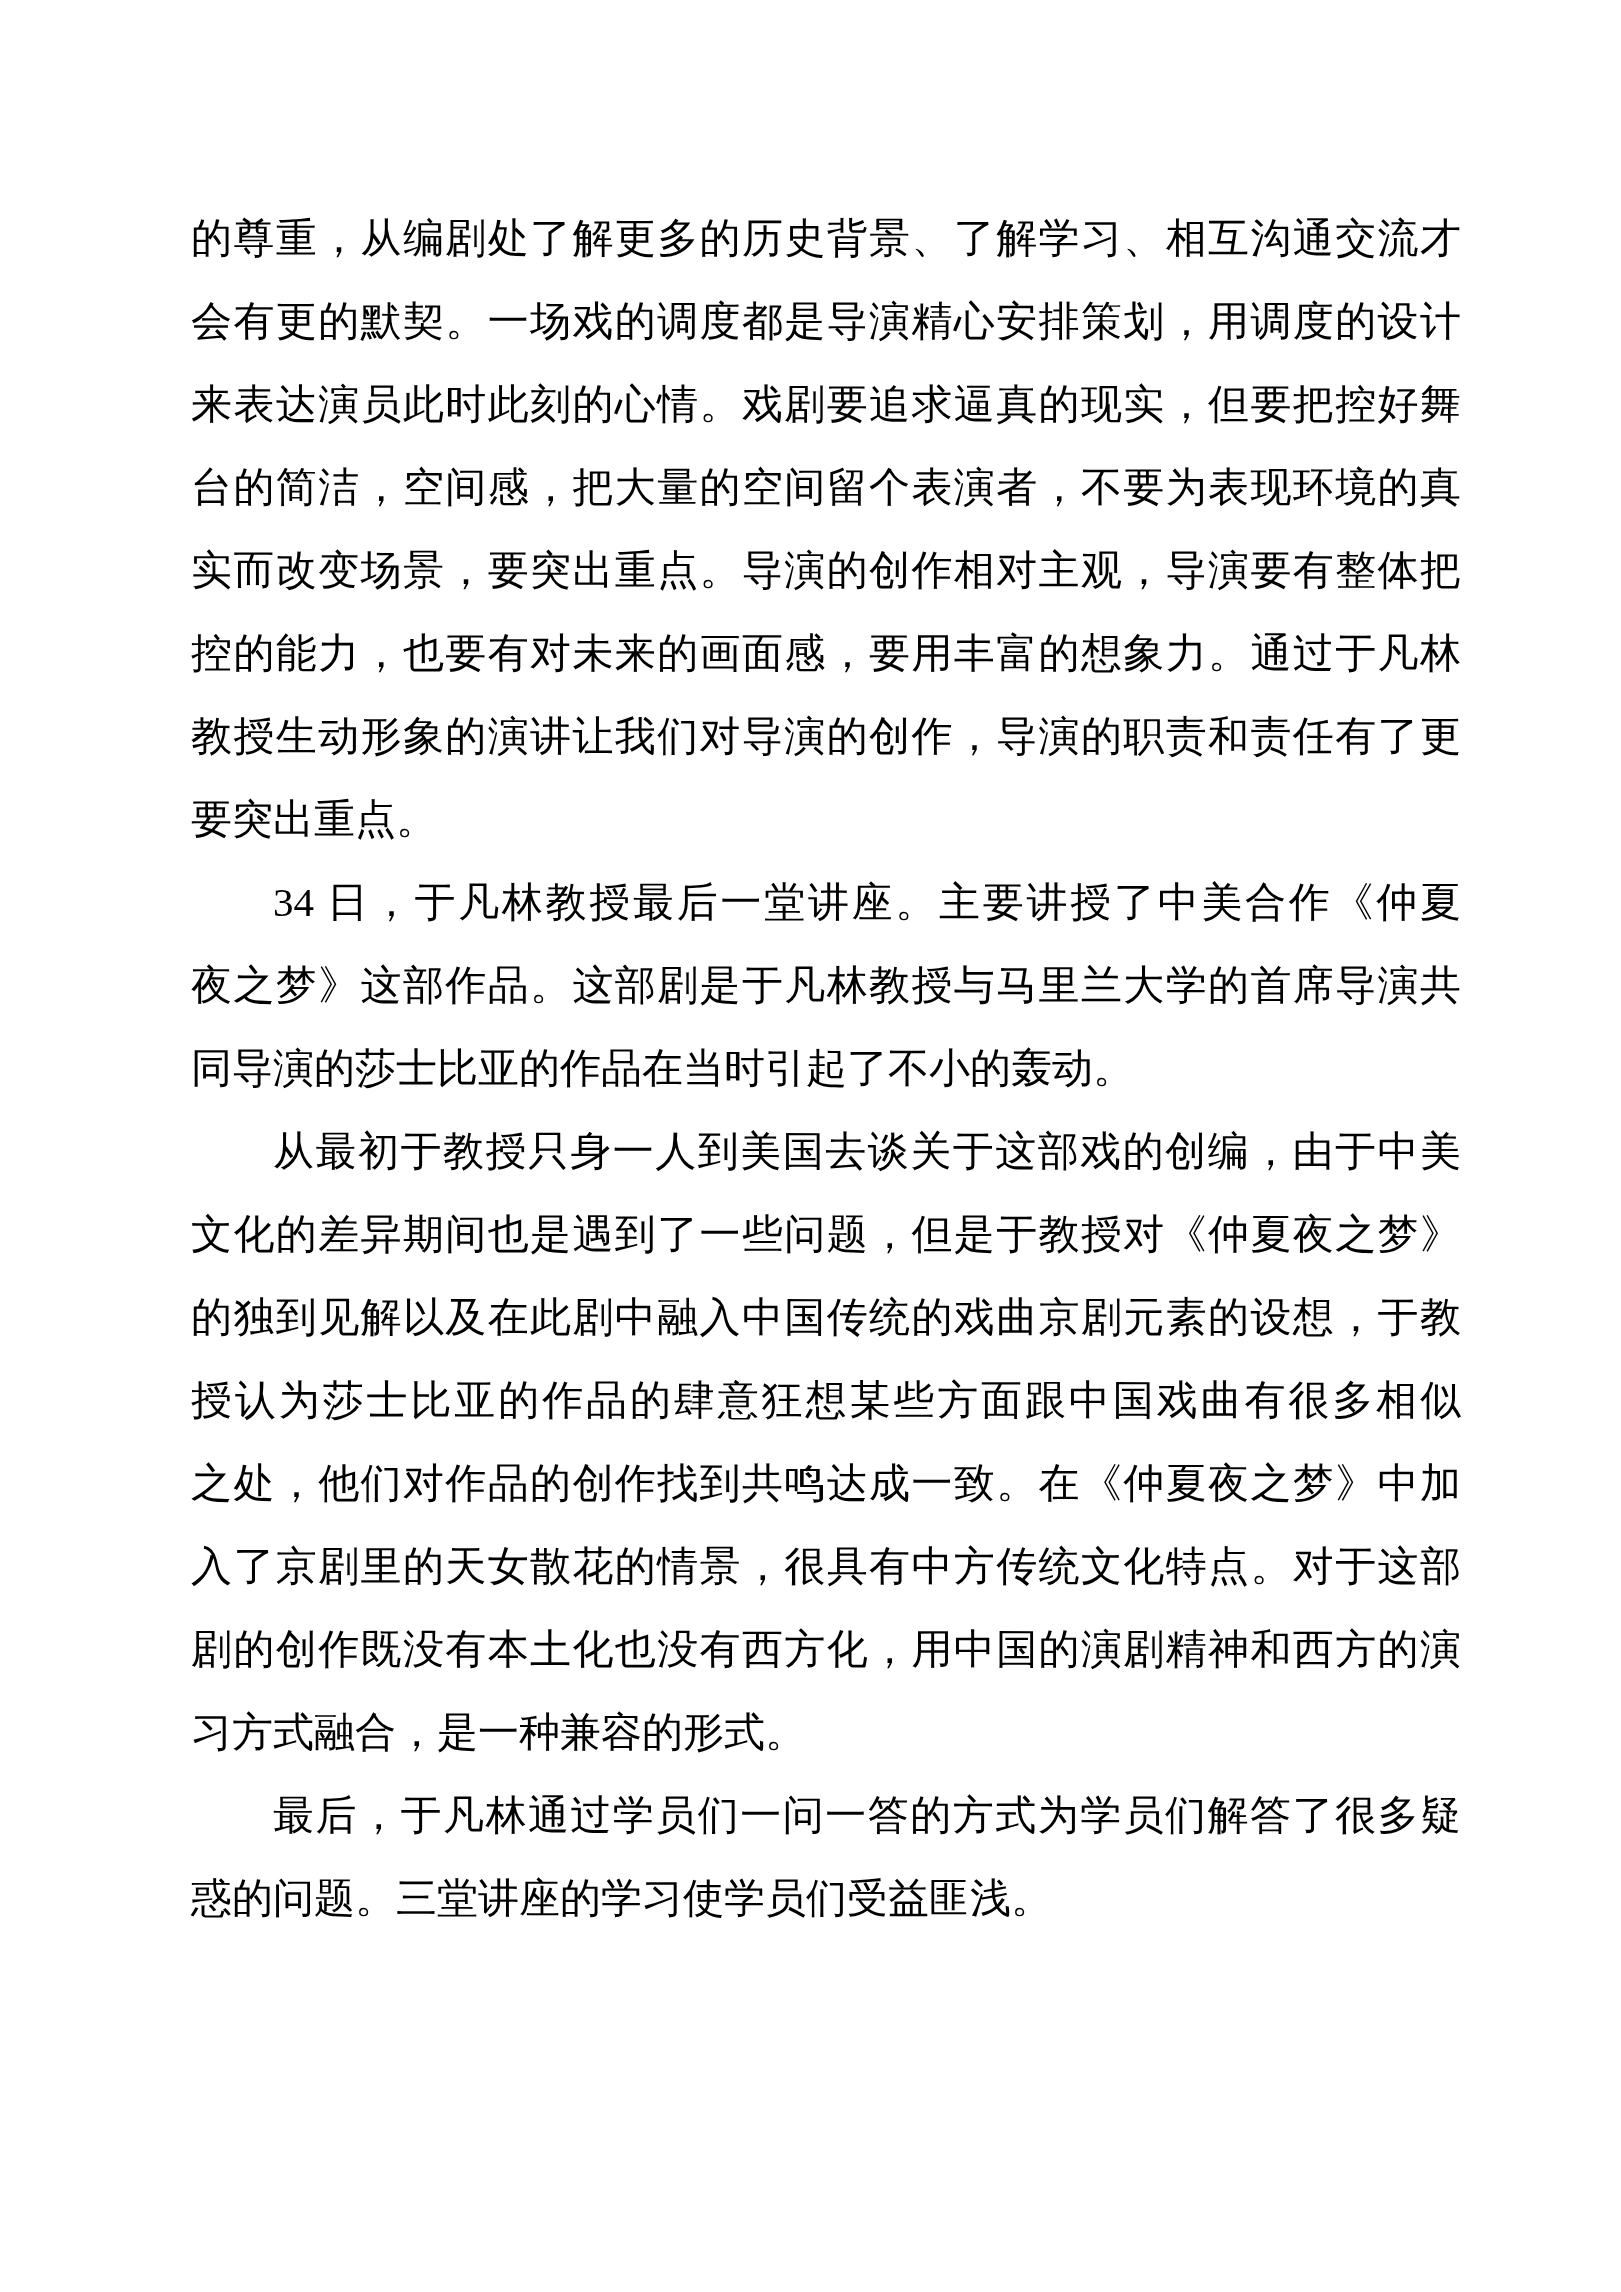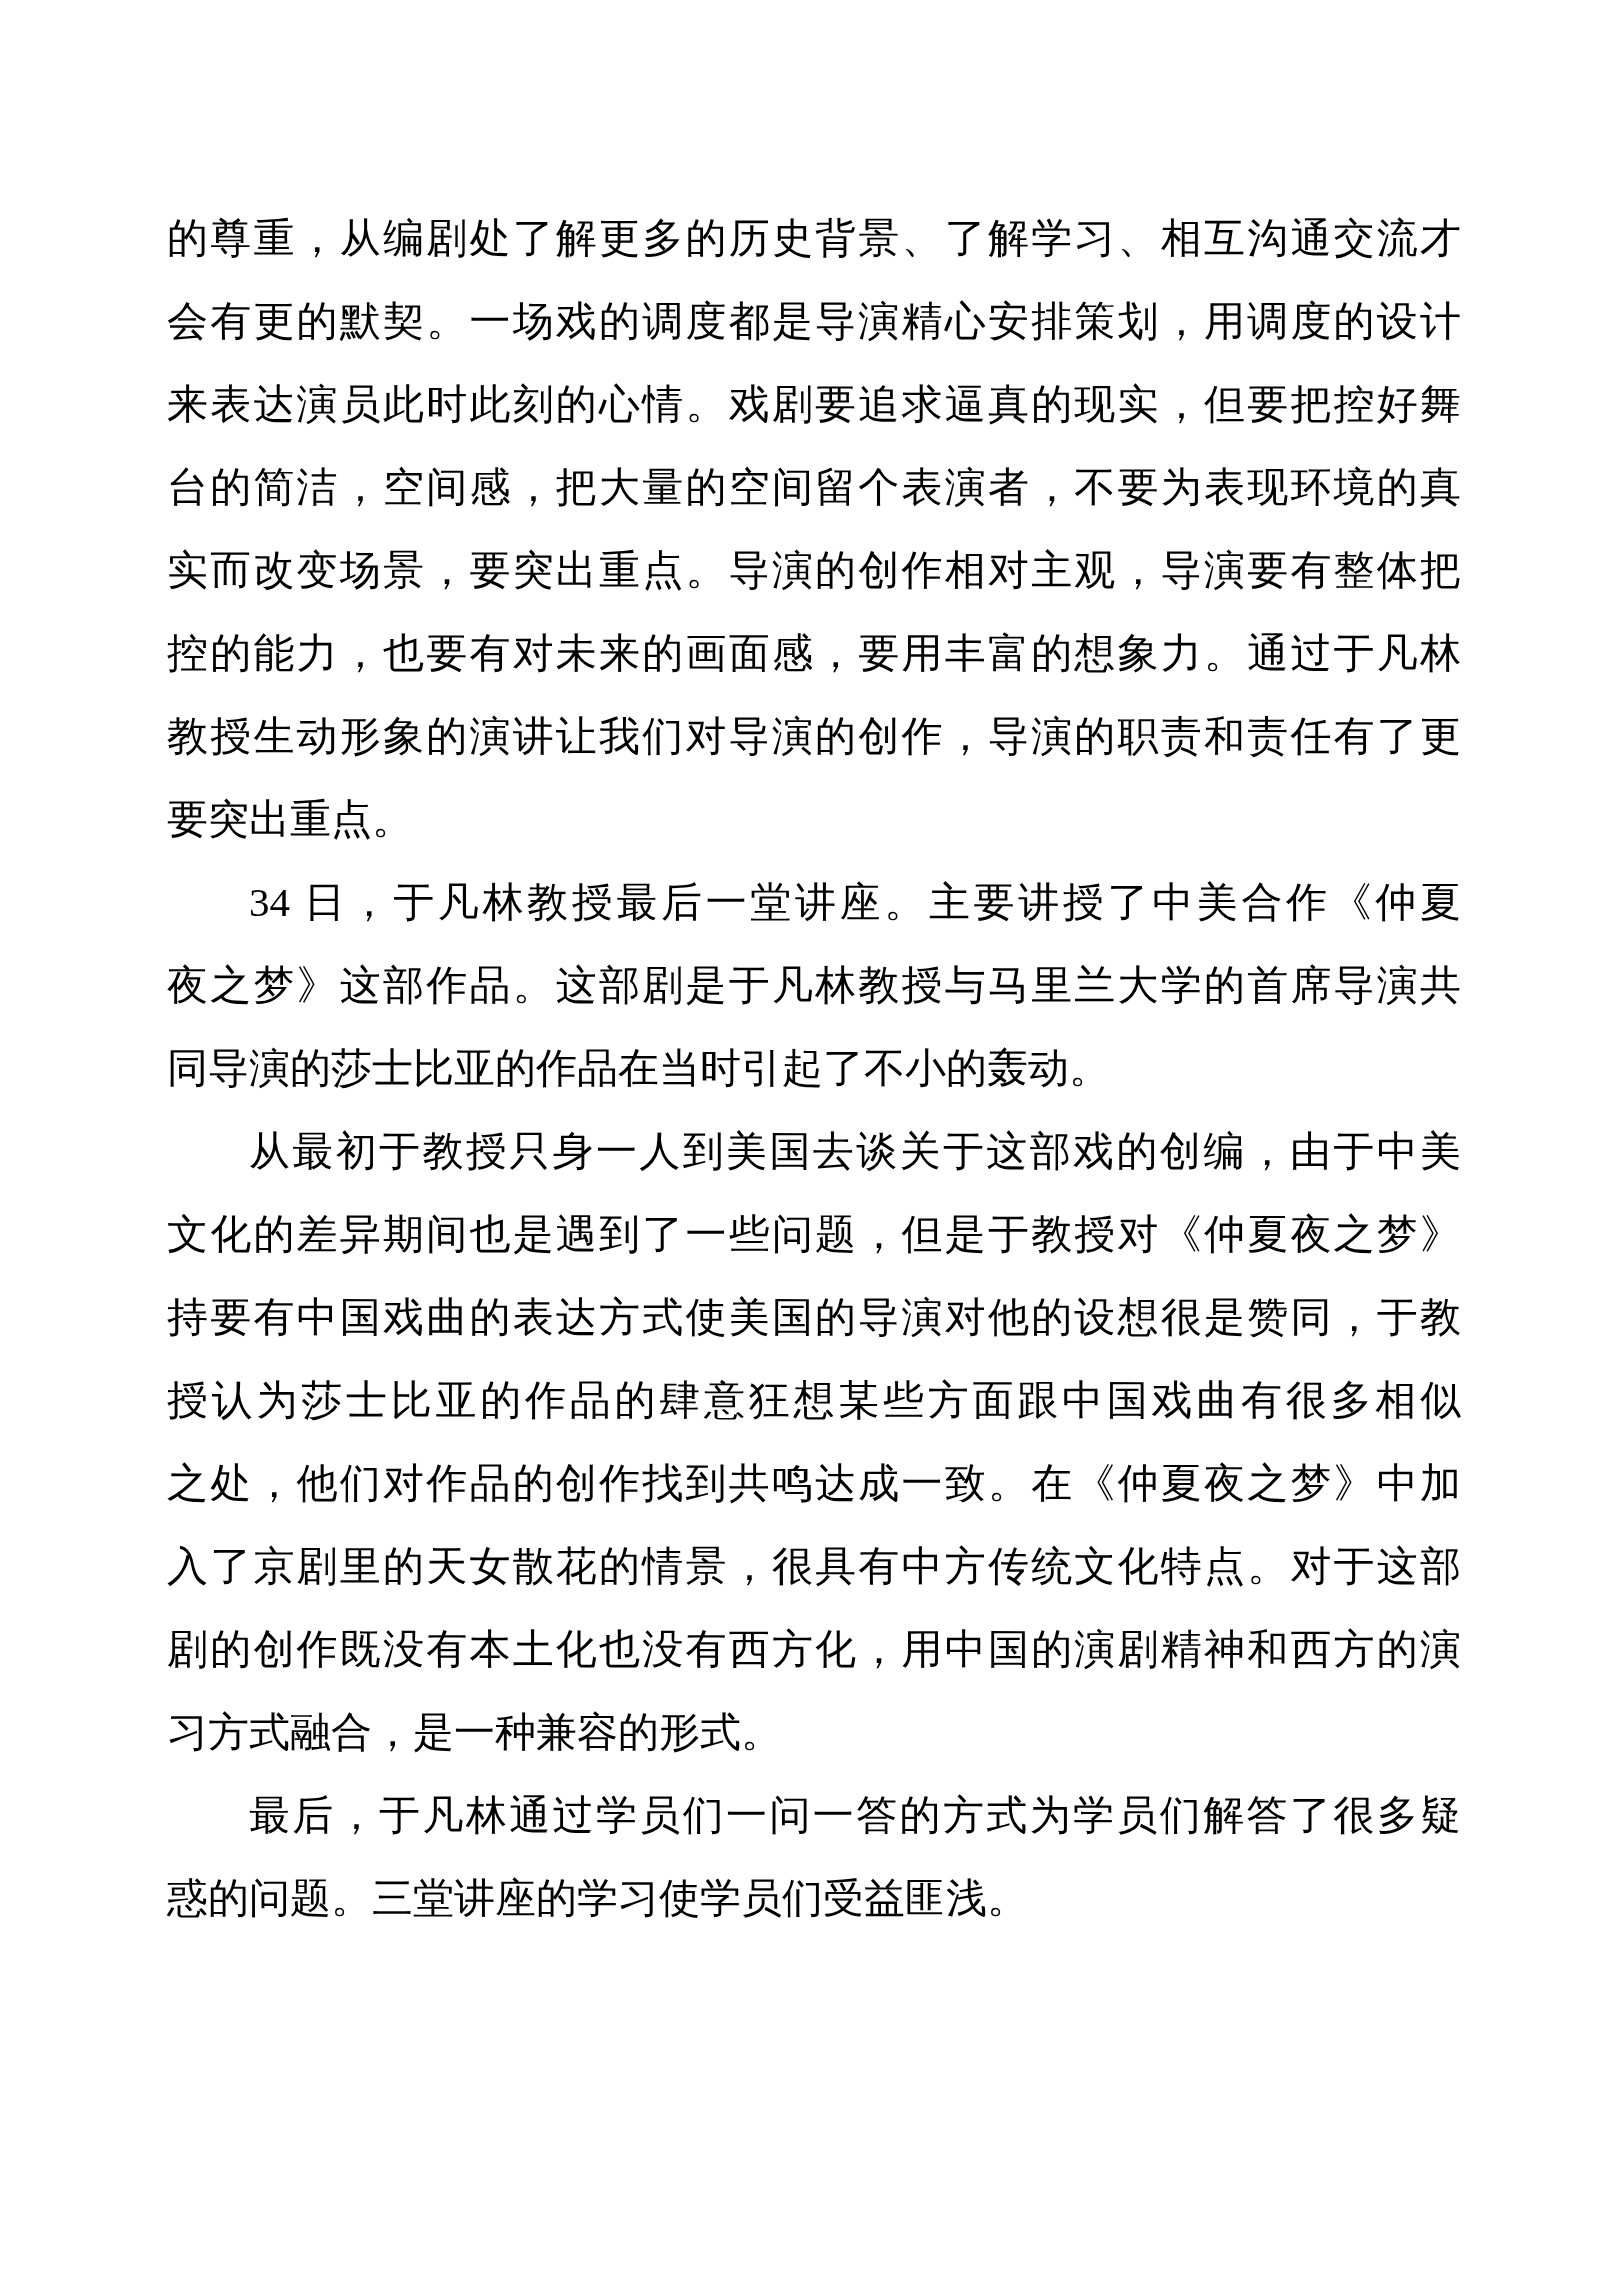--- a/index.html
+++ b/index.html
@@ -20,20 +20,21 @@
     left: 167px;
     top: 197px;
     width: 1294px;
     color: #000000;
     font-size: 41px;
     line-height: 83px;
   }
   .line {
     text-align: justify;
     text-align-last: justify;
+    margin-left: 24px;
   }
   .line.para-end {
     text-align-last: left;
   }
   .line.indent {
     text-indent: 82px;
   }
 </style>
 </head>
 <body>
@@ -46,21 +47,21 @@
       <div class="line">台的简洁，空间感，把大量的空间留个表演者，不要为表现环境的真</div>
       <div class="line">实而改变场景，要突出重点。导演的创作相对主观，导演要有整体把</div>
       <div class="line">控的能力，也要有对未来的画面感，要用丰富的想象力。通过于凡林</div>
       <div class="line">教授生动形象的演讲让我们对导演的创作，导演的职责和责任有了更</div>
       <div class="line para-end">要突出重点。</div>
       <div class="line indent">34 日，于凡林教授最后一堂讲座。主要讲授了中美合作《仲夏</div>
       <div class="line">夜之梦》这部作品。这部剧是于凡林教授与马里兰大学的首席导演共</div>
       <div class="line para-end">同导演的莎士比亚的作品在当时引起了不小的轰动。</div>
       <div class="line indent">从最初于教授只身一人到美国去谈关于这部戏的创编，由于中美</div>
       <div class="line">文化的差异期间也是遇到了一些问题，但是于教授对《仲夏夜之梦》</div>
-      <div class="line">持要有中国戏曲的表达方式使美国的导演对他的设想很是赞同，于教</div>
+      <div class="line">的独到见解以及在此剧中融入中国传统的戏曲京剧元素的设想，于教</div>
       <div class="line">授认为莎士比亚的作品的肆意狂想某些方面跟中国戏曲有很多相似</div>
       <div class="line">之处，他们对作品的创作找到共鸣达成一致。在《仲夏夜之梦》中加</div>
       <div class="line">入了京剧里的天女散花的情景，很具有中方传统文化特点。对于这部</div>
       <div class="line">剧的创作既没有本土化也没有西方化，用中国的演剧精神和西方的演</div>
       <div class="line para-end">习方式融合，是一种兼容的形式。</div>
       <div class="line indent">最后，于凡林通过学员们一问一答的方式为学员们解答了很多疑</div>
       <div class="line para-end">惑的问题。三堂讲座的学习使学员们受益匪浅。</div>
     </div>
 </div>
 

